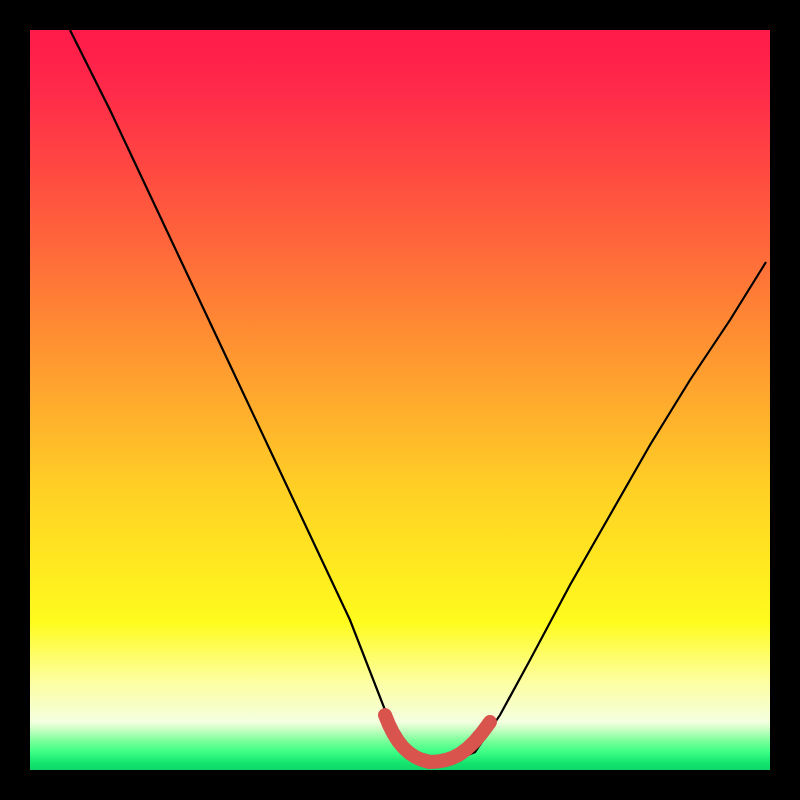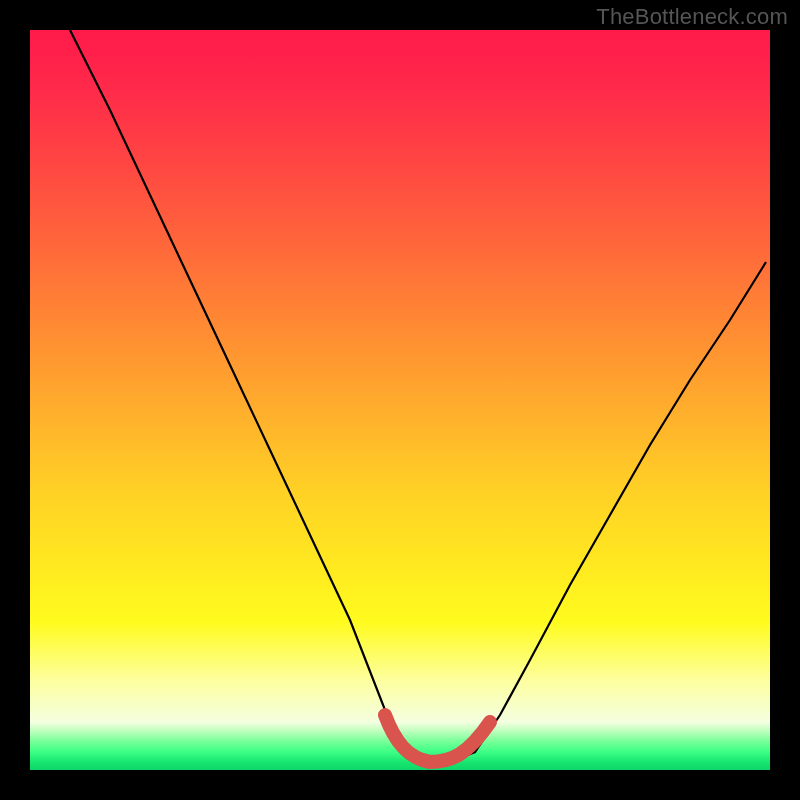--- a/index.html
+++ b/index.html
@@ -93,14 +93,13 @@
              L 620 415
              L 660 350
              L 700 290
              L 736 232" fill="none" stroke="#000" stroke-width="2.2"></path>
 
     <path d="M 355 685
              C 365 712, 378 728, 400 732
              C 422 732, 438 724, 460 692" fill="none" stroke="#d9544d" stroke-width="14" stroke-linecap="round" stroke-linejoin="round"></path>
   </svg>
 
-  <div class="watermark">TheBottleneck.com</div>
 </div>
 
 </body></html>

